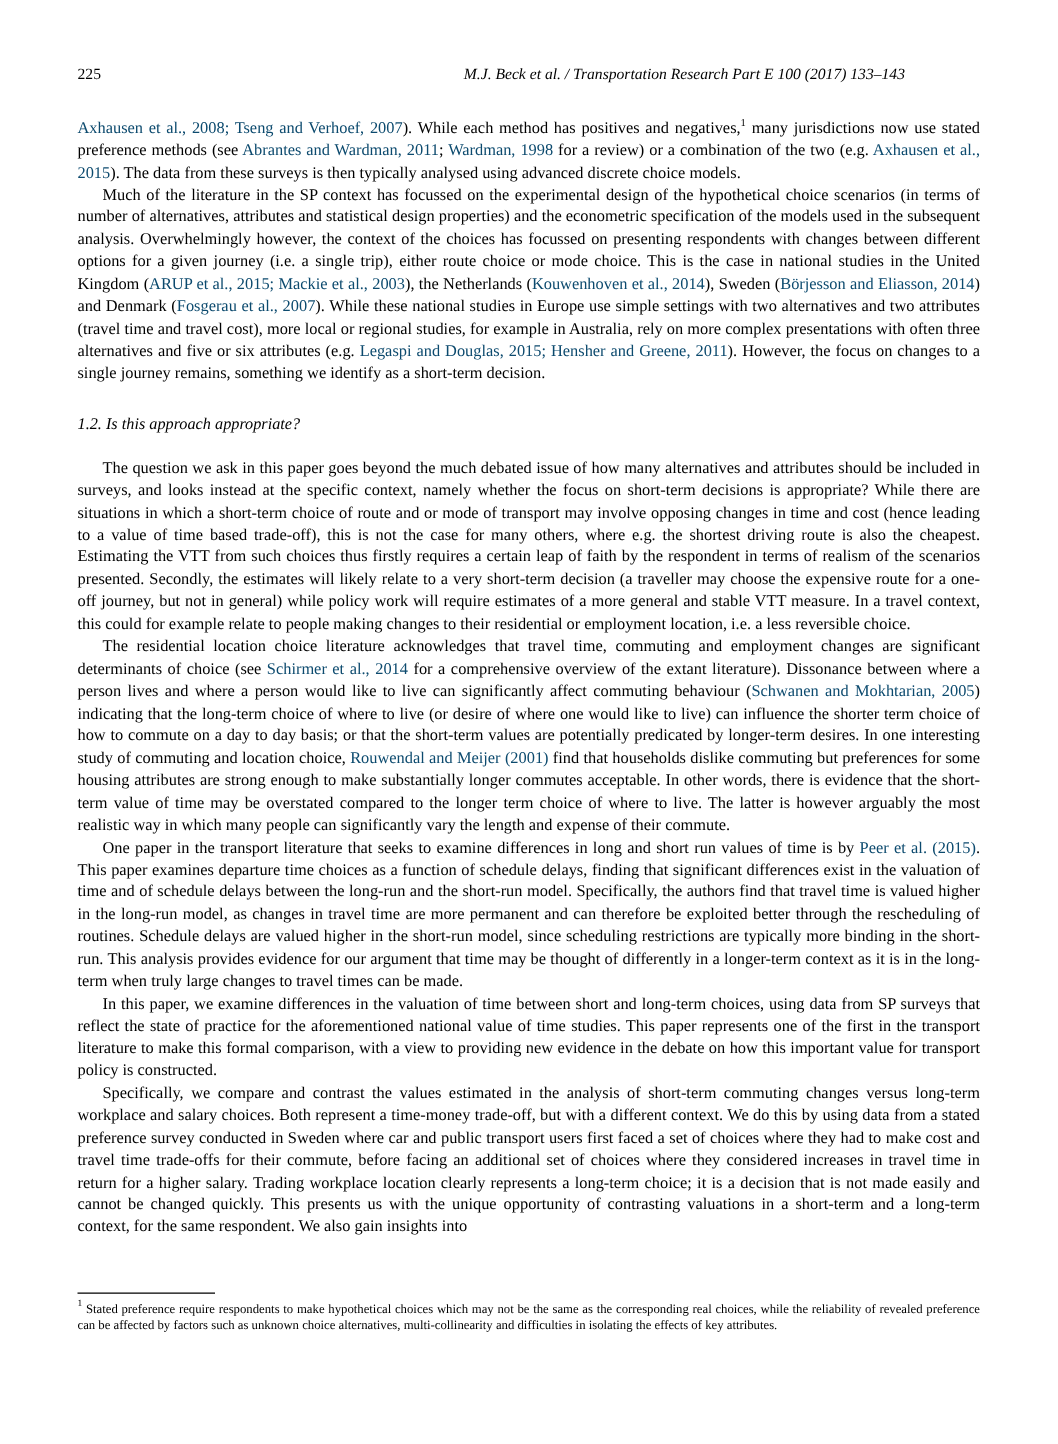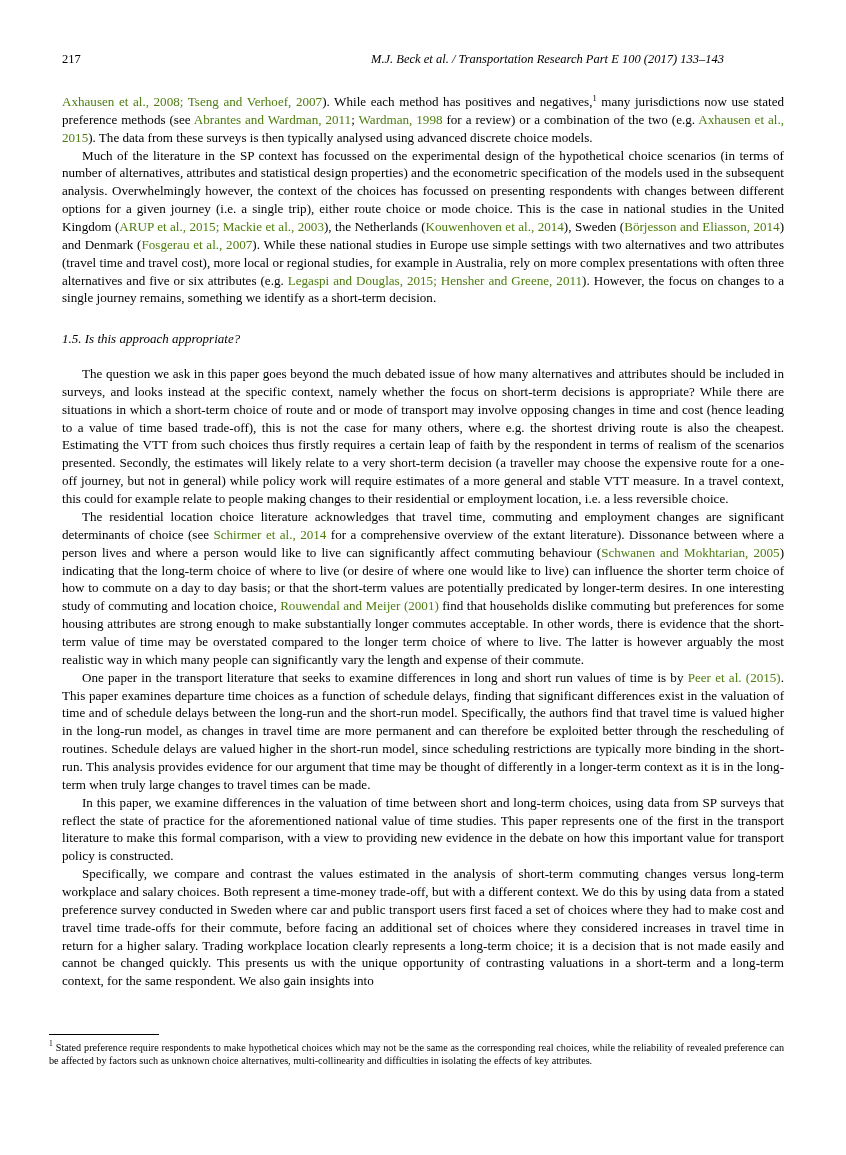--- a/index.html
+++ b/index.html
@@ -45,35 +45,35 @@
     text-justify: inter-word;
   }
   p.para {
     margin: 0;
     text-indent: 20px;
   }
   p.para.noindent {
     text-indent: 0;
   }
   .cite {
-    color: #4d7c0f;
+    color: #0c4a6e;
   }
   .section-heading {
     font-size: 13px;
     font-style: italic;
     margin: 23px 0 17px 0;
   }
   sup {
     font-size: 8.5px;
     vertical-align: super;
     line-height: 0;
   }
   .footnote-area {
     position: absolute;
-    left: 49px;
+    left: 62px;
     right: 62px;
     bottom: 88px;
   }
   .footnote-rule {
     width: 110px;
     height: 1px;
     background: #000;
     margin-bottom: 6px;
   }
   .footnote {
@@ -87,30 +87,30 @@
     line-height: 0;
     margin-right: 3px;
   }
 </style>
 </head>
 <body>
 
 <div class="page">
 
   <div class="running-head">
-    <div class="page-number">217</div>
+    <div class="page-number">225</div>
     <div class="head-title">M.J. Beck et al. / Transportation Research Part E 100 (2017) 133–143</div>
   </div>
 
   <div class="body-text">
 
     <p class="para noindent"><span class="cite">Axhausen et al., 2008; Tseng and Verhoef, 2007</span><span>). While each method has positives and negatives,</span><sup>1</sup><span> many jurisdictions now use stated preference methods (see </span><span class="cite">Abrantes and Wardman, 2011</span><span>; </span><span class="cite">Wardman, 1998</span><span> for a review) or a combination of the two (e.g. </span><span class="cite">Axhausen et al., 2015</span><span>). The data from these surveys is then typically analysed using advanced discrete choice models.</span></p>
     <p class="para"><span>Much of the literature in the SP context has focussed on the experimental design of the hypothetical choice scenarios (in terms of number of alternatives, attributes and statistical design properties) and the econometric specification of the models used in the subsequent analysis. Overwhelmingly however, the context of the choices has focussed on presenting respondents with changes between different options for a given journey (i.e. a single trip), either route choice or mode choice. This is the case in national studies in the United Kingdom (</span><span class="cite">ARUP et al., 2015; Mackie et al., 2003</span><span>), the Netherlands (</span><span class="cite">Kouwenhoven et al., 2014</span><span>), Sweden (</span><span class="cite">Börjesson and Eliasson, 2014</span><span>) and Denmark (</span><span class="cite">Fosgerau et al., 2007</span><span>). While these national studies in Europe use simple settings with two alternatives and two attributes (travel time and travel cost), more local or regional studies, for example in Australia, rely on more complex presentations with often three alternatives and five or six attributes (e.g. </span><span class="cite">Legaspi and Douglas, 2015; Hensher and Greene, 2011</span><span>). However, the focus on changes to a single journey remains, something we identify as a short-term decision.</span></p>
 
-    <div class="section-heading">1.5. Is this approach appropriate?</div>
+    <div class="section-heading">1.2. Is this approach appropriate?</div>
 
     <p class="para"><span>The question we ask in this paper goes beyond the much debated issue of how many alternatives and attributes should be included in surveys, and looks instead at the specific context, namely whether the focus on short-term decisions is appropriate? While there are situations in which a short-term choice of route and or mode of transport may involve opposing changes in time and cost (hence leading to a value of time based trade-off), this is not the case for many others, where e.g. the shortest driving route is also the cheapest. Estimating the VTT from such choices thus firstly requires a certain leap of faith by the respondent in terms of realism of the scenarios presented. Secondly, the estimates will likely relate to a very short-term decision (a traveller may choose the expensive route for a one-off journey, but not in general) while policy work will require estimates of a more general and stable VTT measure. In a travel context, this could for example relate to people making changes to their residential or employment location, i.e. a less reversible choice.</span></p>
     <p class="para"><span>The residential location choice literature acknowledges that travel time, commuting and employment changes are significant determinants of choice (see </span><span class="cite">Schirmer et al., 2014</span><span> for a comprehensive overview of the extant literature). Dissonance between where a person lives and where a person would like to live can significantly affect commuting behaviour (</span><span class="cite">Schwanen and Mokhtarian, 2005</span><span>) indicating that the long-term choice of where to live (or desire of where one would like to live) can influence the shorter term choice of how to commute on a day to day basis; or that the short-term values are potentially predicated by longer-term desires. In one interesting study of commuting and location choice, </span><span class="cite">Rouwendal and Meijer (2001)</span><span> find that households dislike commuting but preferences for some housing attributes are strong enough to make substantially longer commutes acceptable. In other words, there is evidence that the short-term value of time may be overstated compared to the longer term choice of where to live. The latter is however arguably the most realistic way in which many people can significantly vary the length and expense of their commute.</span></p>
     <p class="para"><span>One paper in the transport literature that seeks to examine differences in long and short run values of time is by </span><span class="cite">Peer et al. (2015)</span><span>. This paper examines departure time choices as a function of schedule delays, finding that significant differences exist in the valuation of time and of schedule delays between the long-run and the short-run model. Specifically, the authors find that travel time is valued higher in the long-run model, as changes in travel time are more permanent and can therefore be exploited better through the rescheduling of routines. Schedule delays are valued higher in the short-run model, since scheduling restrictions are typically more binding in the short-run. This analysis provides evidence for our argument that time may be thought of differently in a longer-term context as it is in the long-term when truly large changes to travel times can be made.</span></p>
 
 
     <p class="para"><span>In this paper, we examine differences in the valuation of time between short and long-term choices, using data from SP surveys that reflect the state of practice for the aforementioned national value of time studies. This paper represents one of the first in the transport literature to make this formal comparison, with a view to providing new evidence in the debate on how this important value for transport policy is constructed.</span></p>
     <p class="para"><span>Specifically, we compare and contrast the values estimated in the analysis of short-term commuting changes versus long-term workplace and salary choices. Both represent a time-money trade-off, but with a different context. We do this by using data from a stated preference survey conducted in Sweden where car and public transport users first faced a set of choices where they had to make cost and travel time trade-offs for their commute, before facing an additional set of choices where they considered increases in travel time in return for a higher salary. Trading workplace location clearly represents a long-term choice; it is a decision that is not made easily and cannot be changed quickly. This presents us with the unique opportunity of contrasting valuations in a short-term and a long-term context, for the same respondent. We also gain insights into</span></p>
 
   </div>

